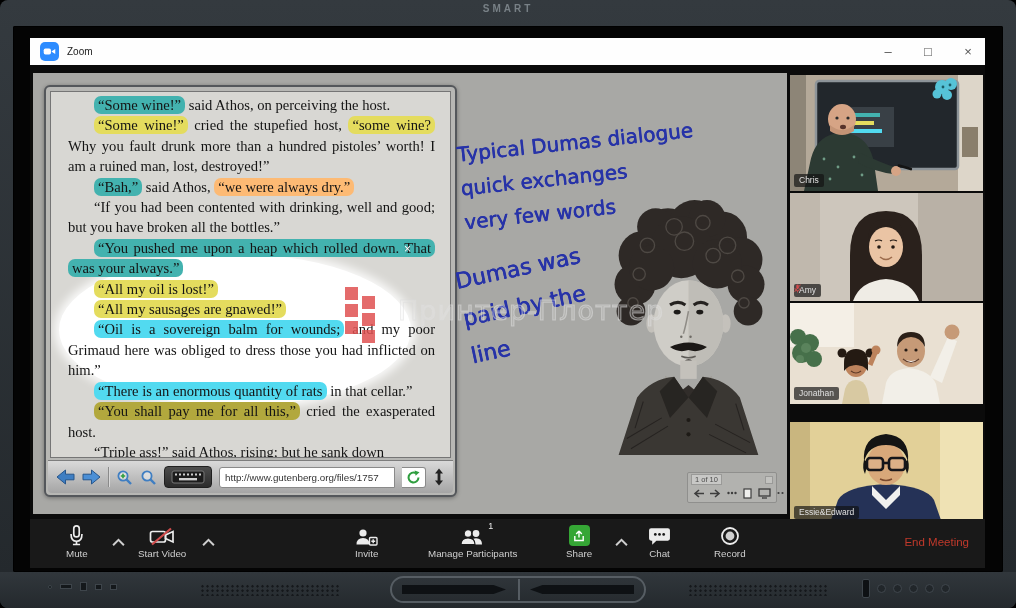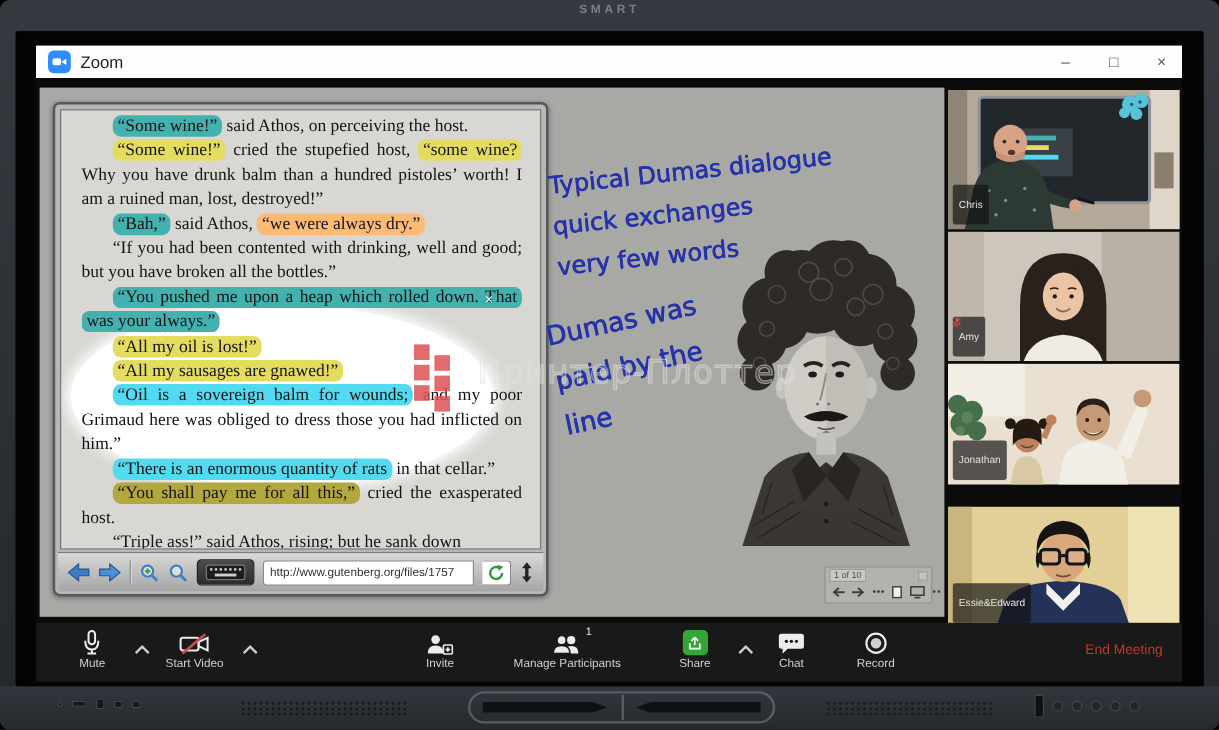--- a/index.html
+++ b/index.html
@@ -23,21 +23,21 @@
   .pen.l{left:10px;clip-path:polygon(0 0,88% 0,100% 50%,88% 100%,0 100%);}
   .pen.r{right:10px;clip-path:polygon(12% 0,100% 0,100% 100%,12% 100%,0 50%);}
   .hwbtns{position:absolute;left:862px;top:7px;display:flex;align-items:center;gap:7px;}
   .hwbtns .bar{width:8px;height:19px;background:#0e1114;border:1px solid #3e454b;border-radius:2px;}
   .hwbtns .cir{width:9px;height:9px;border-radius:50%;background:#21262a;border:1px solid #40474d;}
 
   
   .zwin{position:absolute;left:17px;top:12px;width:955px;height:530px;background:#0b0b0b;}
   .titlebar{position:absolute;left:0;top:0;right:0;height:27px;background:#fefefe;display:flex;align-items:center;padding:0 10px;}
   .zicon{width:19px;height:19px;border-radius:5px;background:#2d8cff;display:flex;align-items:center;justify-content:center;margin-right:8px;}
-  .ztitle{font-size:14px;color:#222;}
+  .ztitle{font-size:10px;color:#222;}
   .winctl{margin-left:auto;display:flex;gap:26px;color:#555;font-size:13px;}
   .winctl span{cursor:default;width:14px;text-align:center;}
 
   .zcontent{position:absolute;left:0;top:27px;right:0;height:454px;background:#0b0b0b;}
 
   
   .wb{position:absolute;left:3px;top:8px;width:754px;height:441px;background:#a8a8a5;overflow:hidden;}
 
   
   .docwidget{position:absolute;left:11px;top:12px;width:413px;height:412px;background:#b7b7b4;border:2px solid #54575b;border-radius:6px;box-shadow:0 1px 4px rgba(0,0,0,.35);}
@@ -76,21 +76,21 @@
   .pn-top{display:flex;align-items:center;justify-content:space-between;height:11px;}
   .pn-label{font-size:7.5px;color:#4c4c4c;background:rgba(210,210,208,.7);border:1px solid #9a9a98;padding:0 3px;line-height:9px;}
   .pn-box{width:8px;height:8px;border:1px solid #9a9a98;background:rgba(210,210,208,.5);}
   .pn-row{display:flex;align-items:center;gap:6px;height:16px;padding:0 2px;}
   .pn-row span{display:flex;align-items:center;cursor:pointer;}
 
   
   .tile{position:absolute;left:760px;width:193px;background:#222;overflow:hidden;}
   .tile svg{position:absolute;inset:0;}
   .tile.active{outline:2px solid #b9c23d;outline-offset:-2px;}
-  .namelabel{position:absolute;left:4px;bottom:4px;z-index:3;background:rgba(18,18,18,.68);color:#e0e0e0;font-size:8.5px;padding:11px 5px;border-radius:2px;display:flex;align-items:center;gap:3px;line-height:11px;}
+  .namelabel{position:absolute;left:4px;bottom:4px;z-index:3;background:rgba(18,18,18,.68);color:#e0e0e0;font-size:8.5px;padding:1px 5px;border-radius:2px;display:flex;align-items:center;gap:3px;line-height:11px;}
 
   
   .mtoolbar{position:absolute;left:0;right:0;bottom:0;height:49px;background:#191919;}
   .mt-item{position:absolute;top:5px;display:flex;flex-direction:column;align-items:center;gap:2px;cursor:pointer;}
   .mt-item .lbl{font-size:9.8px;color:#cfcfcf;white-space:nowrap;}
   .mt-chev{position:absolute;top:14px;cursor:pointer;}
   .sharebox{width:21px;height:21px;border-radius:4px;background:#35a635;display:flex;align-items:center;justify-content:center;}
   .endmeet{position:absolute;right:16px;top:17px;color:#c0392b;font-size:11.5px;cursor:pointer;}
   .countsup{position:absolute;top:-3px;right:-7px;font-size:9px;color:#ececec;}
   .iconwrap{position:relative;height:22px;display:flex;align-items:flex-end;}
@@ -123,21 +123,21 @@
         <div class="zcontent">
 
           <div class="wb">
 
             <div class="docwidget">
               <div class="docpage">
                 <div class="spot"></div>
                 <div class="spotx">×</div>
                 <div class="doctext">
                     <p><span class="hl" style="background-color: rgb(67, 178, 175);">“Some wine!”</span><span> said Athos, on perceiving the host.</span></p>
-                    <p><span class="hl" style="background-color: rgb(228, 220, 94);">“Some wine!”</span><span> cried the stupefied host, </span><span class="hl" style="background-color: rgb(228, 220, 94);">“some wine?</span><span> Why you have drunk balm than a hundred pistoles’ worth! I am a ruined man, lost, destroyed!”</span></p>
+                    <p><span class="hl" style="background-color: rgb(228, 220, 94);">“Some wine!”</span><span> cried the stupefied host, </span><span class="hl" style="background-color: rgb(228, 220, 94);">“some wine?</span><span> Why you fault drunk more than a hundred pistoles’ worth! I am a ruined man, lost, destroyed!”</span></p>
                     <p><span class="hl" style="background-color: rgb(67, 178, 175);">“Bah,”</span><span> said Athos, </span><span class="hl" style="background-color: #fdba74;">“we were always dry.”</span></p>
                     <p><span>“If you had been contented with drinking, well and good; but you have broken all the bottles.”</span></p>
                     <p><span class="hl" style="background-color: rgb(67, 178, 175);">“You pushed me upon a heap which rolled down. That was your always.”</span></p>
                     <p><span class="hl" style="background-color: rgb(228, 220, 94);">“All my oil is lost!”</span></p>
                     <p><span class="hl" style="background-color: rgb(228, 220, 94);">“All my sausages are gnawed!”</span></p>
                     <p><span class="hl" style="background-color: rgb(82, 218, 240);">“Oil is a sovereign balm for wounds;</span><span> and my poor Grimaud here was obliged to dress those you had inflicted on him.”</span></p>
                     <p><span class="hl" style="background-color: rgb(82, 218, 240);">“There is an enormous quantity of rats</span><span> in that cellar.”</span></p>
                     <p><span class="hl" style="background-color: rgb(178, 168, 61);">“You shall pay me for all this,”</span><span> cried the exasperated host.</span></p>
                     <p><span>“Triple ass!” said Athos, rising; but he sank down</span></p>
                   </div>

